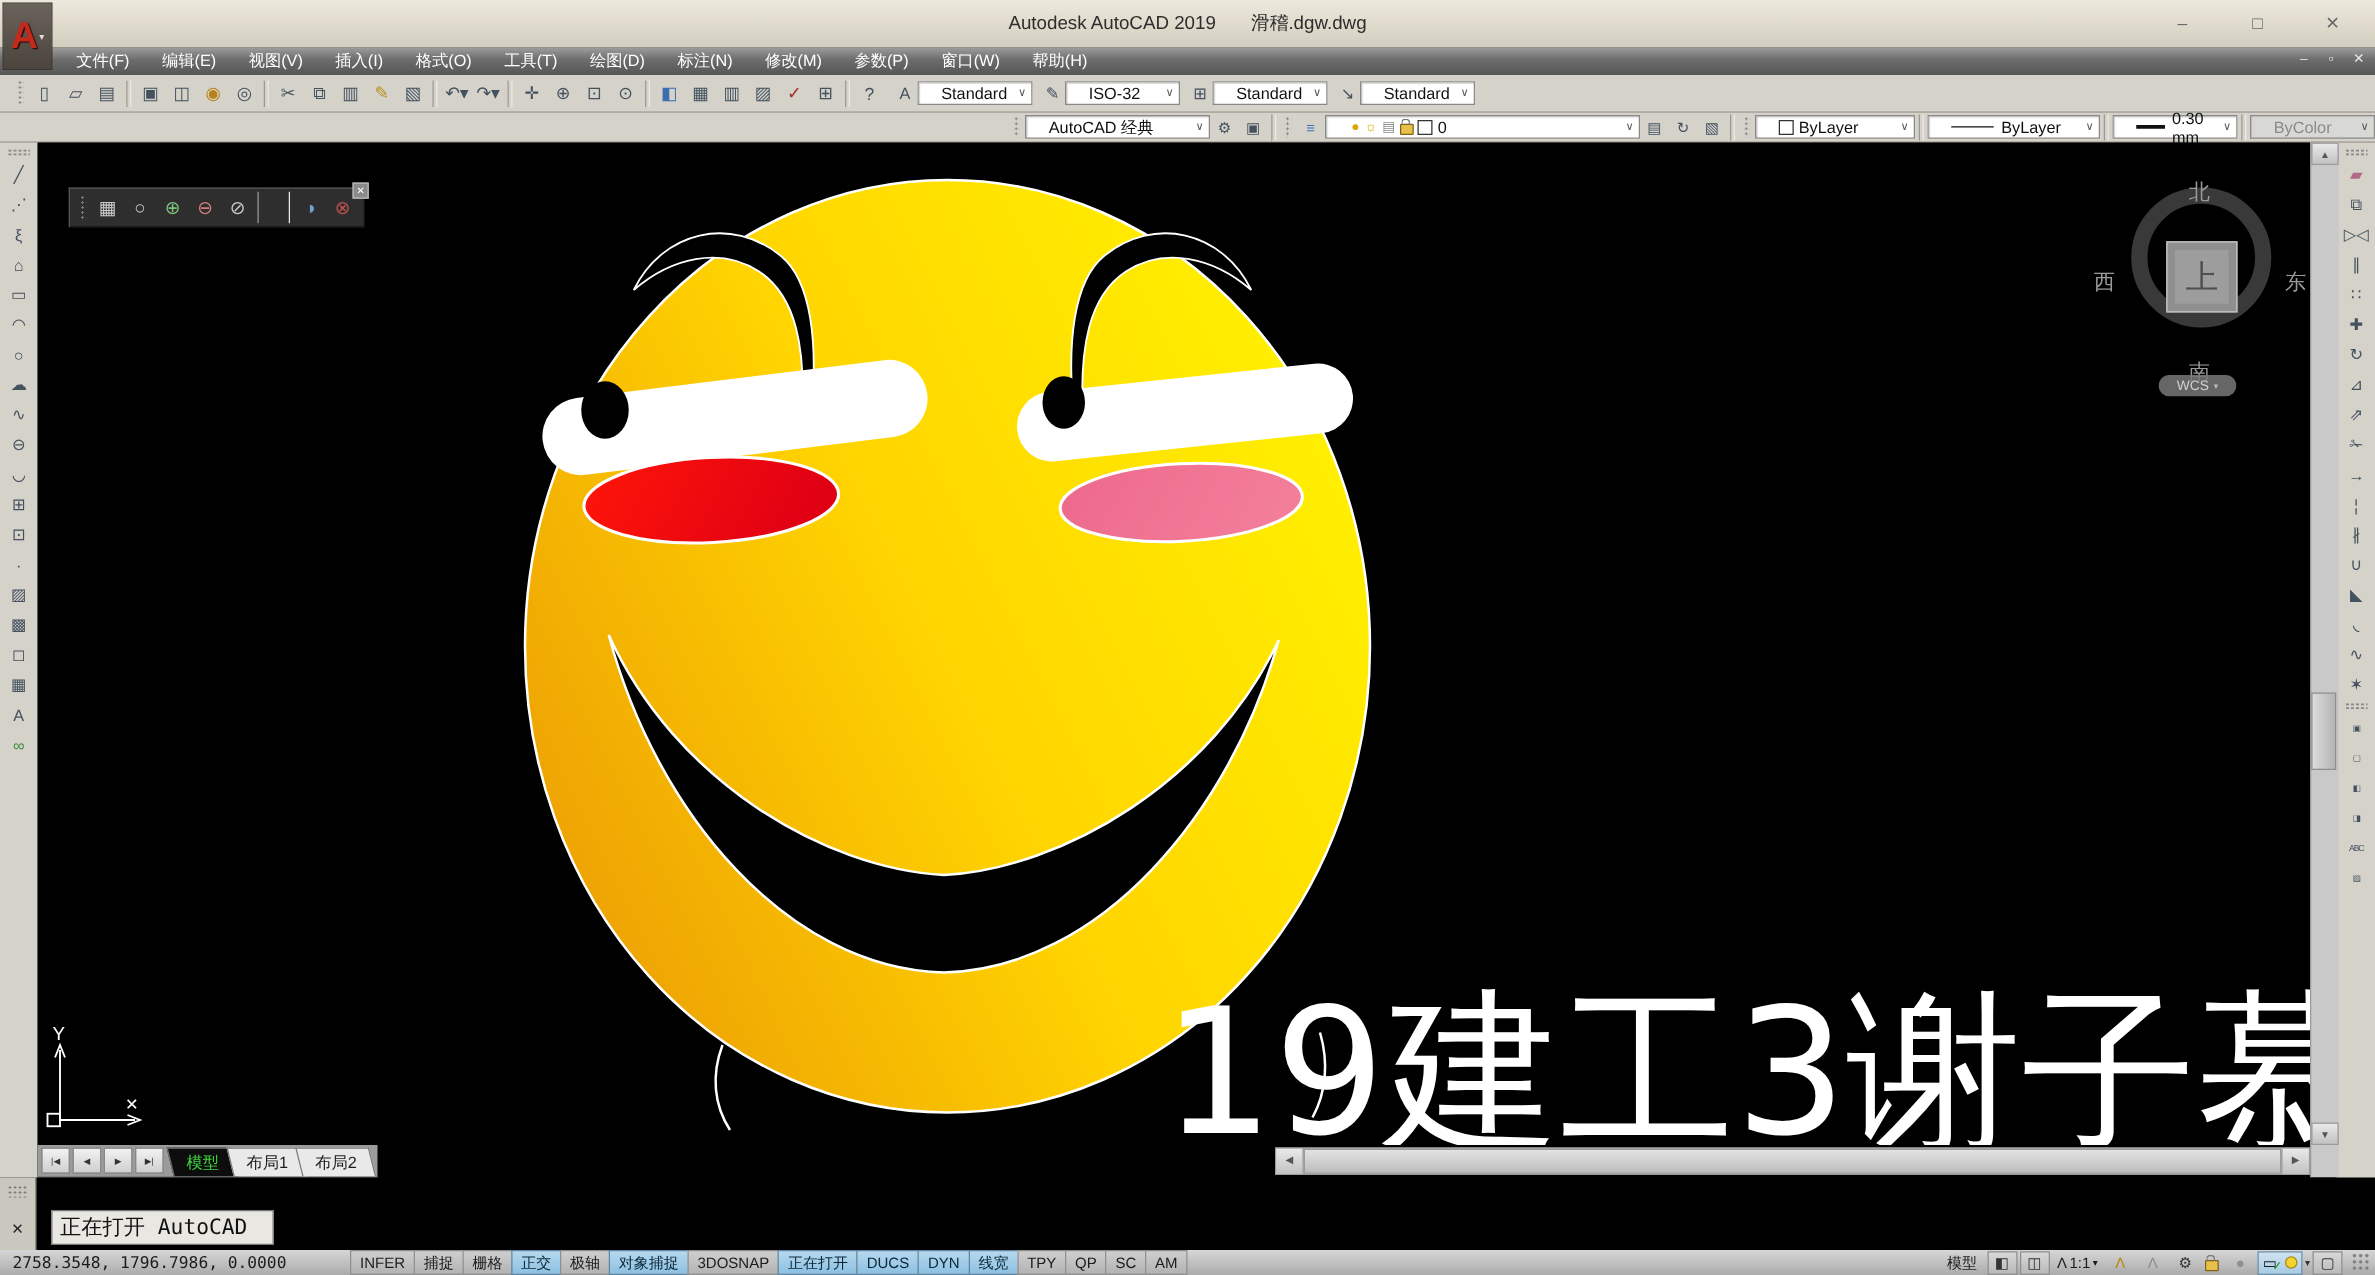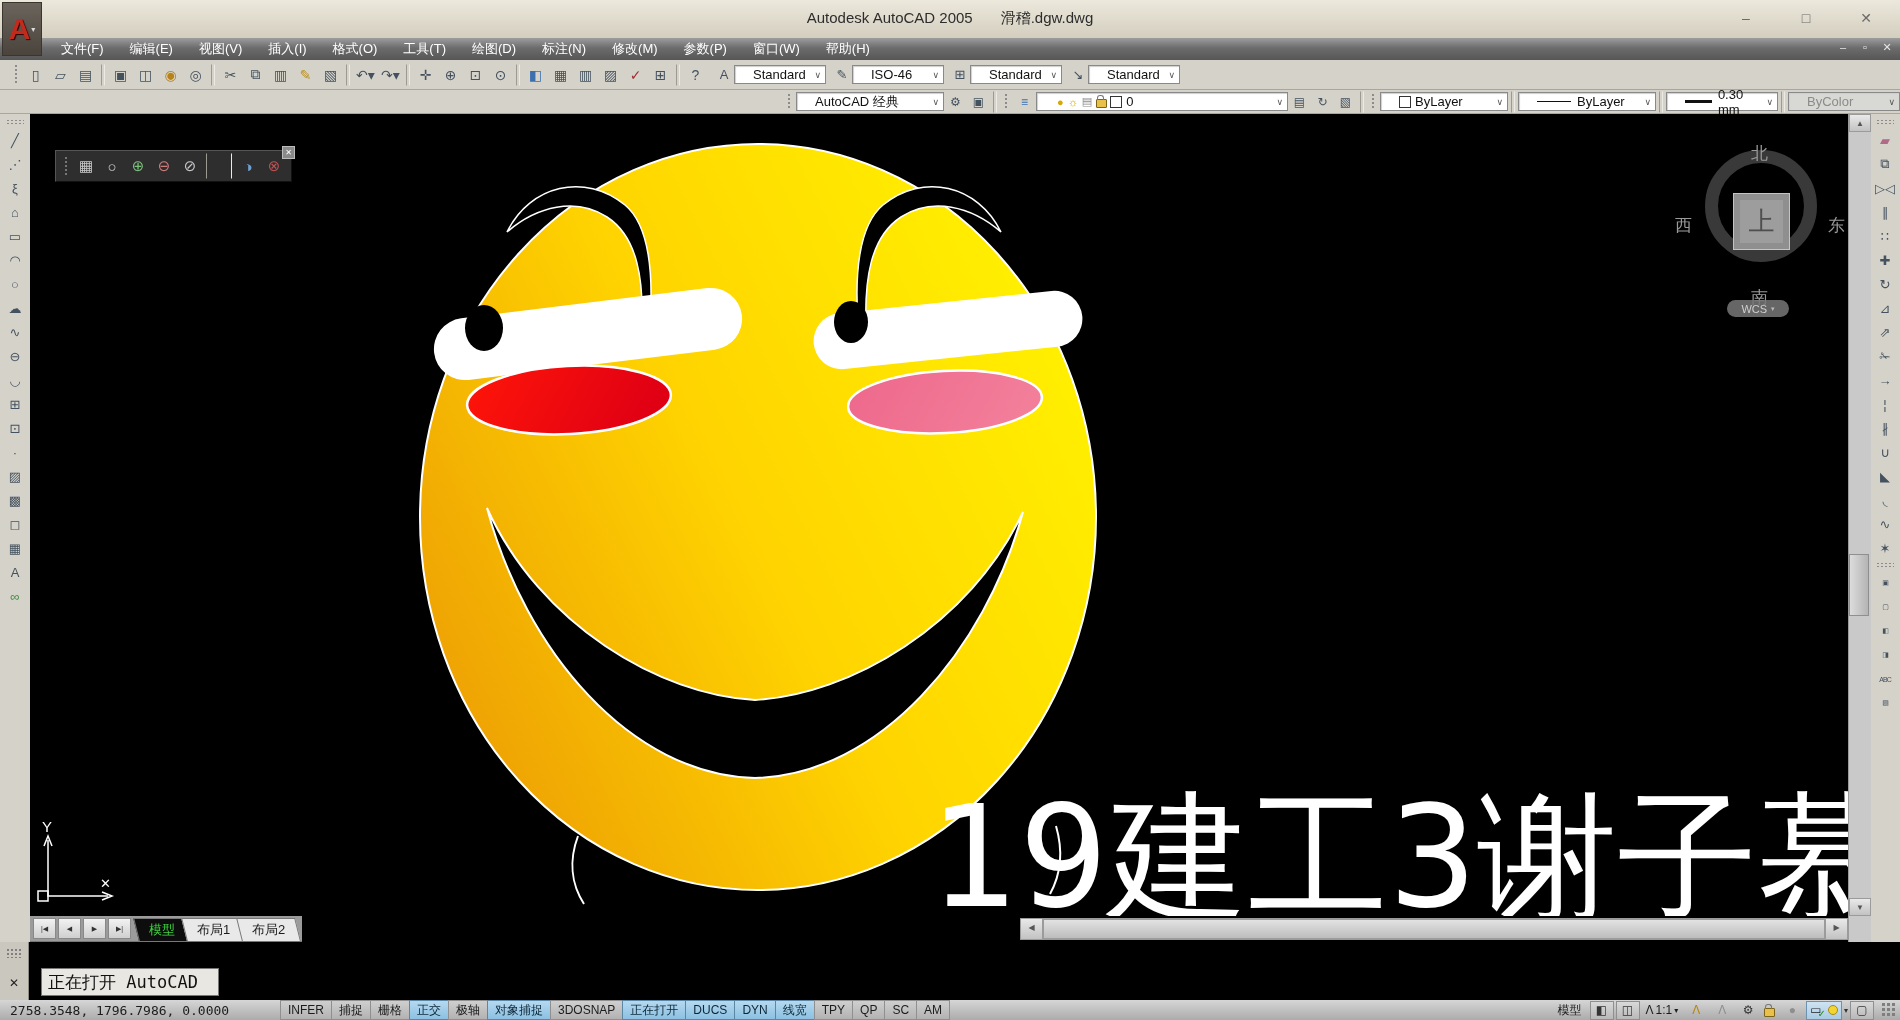--- a/index.html
+++ b/index.html
@@ -25,21 +25,21 @@
   .tb2{top:90px;height:24px;padding-left:10px;justify-content:flex-end;}
   .grip{width:5px;height:70%;margin:0 4px;background-image:radial-gradient(#8b8b8b 35%,transparent 36%);background-size:4px 4px;}
   .tbtn{width:23px;height:23px;display:flex;align-items:center;justify-content:center;font-size:14px;color:#44525f;border:1px solid transparent;}
   .tb2 .tbtn{width:21px;height:19px;font-size:12px;}
   .tbtn.sep{width:2px;height:20px;border-left:1px solid #9d9a92;border-right:1px solid #eceae4;margin:0 3px;}
   .combo{height:19px;background:#fff;border:1px solid #898989;box-shadow:inset 1px 1px 1px #cfcfcf;display:flex;align-items:center;font-size:13px;color:#111;padding-left:18px;box-sizing:border-box;position:relative;}
   .combo .caret{margin-left:auto;margin-right:4px;font-size:9px;color:#555;}
   .comboset{display:flex;align-items:center;margin-left:6px;}
   .comboset .cicon{width:20px;text-align:center;font-size:13px;color:#44525f;}
   .combo.w92{width:92px;} .combo.w150{width:148px;} .combo.w250{width:252px;}
-  .combo.w128{width:128px;} .combo.w135{width:138px;} .combo.w100{width:112px;}
+  .combo.w128{width:128px;} .combo.w135{width:138px;} .combo.w100{width:100px;}
   .combo.disabled{background:#d8d8d4;color:#8b8b8b;}
   .swatch{width:10px;height:10px;background:#fff;border:1px solid #333;margin-right:4px;}
   .ltline{width:34px;height:1px;background:#111;margin-right:6px;}
   .lwline{width:28px;height:3px;background:#111;margin-right:6px;}
   .lico{font-size:11px;margin:0 2px;}
   .padlock{position:relative;display:inline-block;width:9px;height:7px;background:#e8c04a;border:1px solid #7d6317;border-radius:1px;margin:4px 3px 0 2px;}
   .padlock:before{content:"";position:absolute;left:0px;top:-5px;width:5px;height:4px;border:1px solid #777;border-bottom:none;border-radius:3px 3px 0 0;}
   
   .lstrip{left:0;top:114px;width:30px;height:828px;background:#d5d2ca;border-right:1px solid #a9a69e;}
   .rstrip{right:0;top:114px;width:30px;height:828px;background:#d5d2ca;border-left:1px solid #a9a69e;}
@@ -98,21 +98,21 @@
   .gripcorner{width:14px;height:14px;margin-left:6px;background-image:radial-gradient(#7f7f7f 40%,transparent 41%);background-size:5px 5px;background-position:bottom right;}
   .statustext{padding:0 6px;}
   .greencheck{color:#1d8a1d;font-size:10px;margin-left:-6px;margin-top:6px;}
   .bulbdot{width:8px;height:8px;border-radius:50%;background:#f3d430;border:1px solid #a98b12;}
 </style>
 </head>
 <body>
 
 <div class="abs titlebar">
   <div class="abs title-text">
-    <span>Autodesk AutoCAD 2005</span><span class="title-doc">滑稽.dgw.dwg</span>
+    <span>Autodesk AutoCAD 2019</span><span class="title-doc">滑稽.dgw.dwg</span>
   </div>
   <div class="abs winbtn" style="right:132px">–</div>
   <div class="abs winbtn" style="right:72px">□</div>
   <div class="abs winbtn" style="right:12px">✕</div>
 </div>
 <div class="abs logo">
   <span class="logo-a">A</span>
   <span class="logo-caret">▾</span>
 </div>
 
@@ -237,21 +237,21 @@
       <div class="comboset">
       <span class="cicon">A</span>
       <div class="combo w92">
         <span>Standard</span>
         <span class="caret">∨</span>
       </div>
     </div>
       <div class="comboset">
       <span class="cicon">✎</span>
       <div class="combo w92">
-        <span>ISO-46</span>
+        <span>ISO-32</span>
         <span class="caret">∨</span>
       </div>
     </div>
       <div class="comboset">
       <span class="cicon">⊞</span>
       <div class="combo w92">
         <span>Standard</span>
         <span class="caret">∨</span>
       </div>
     </div>

